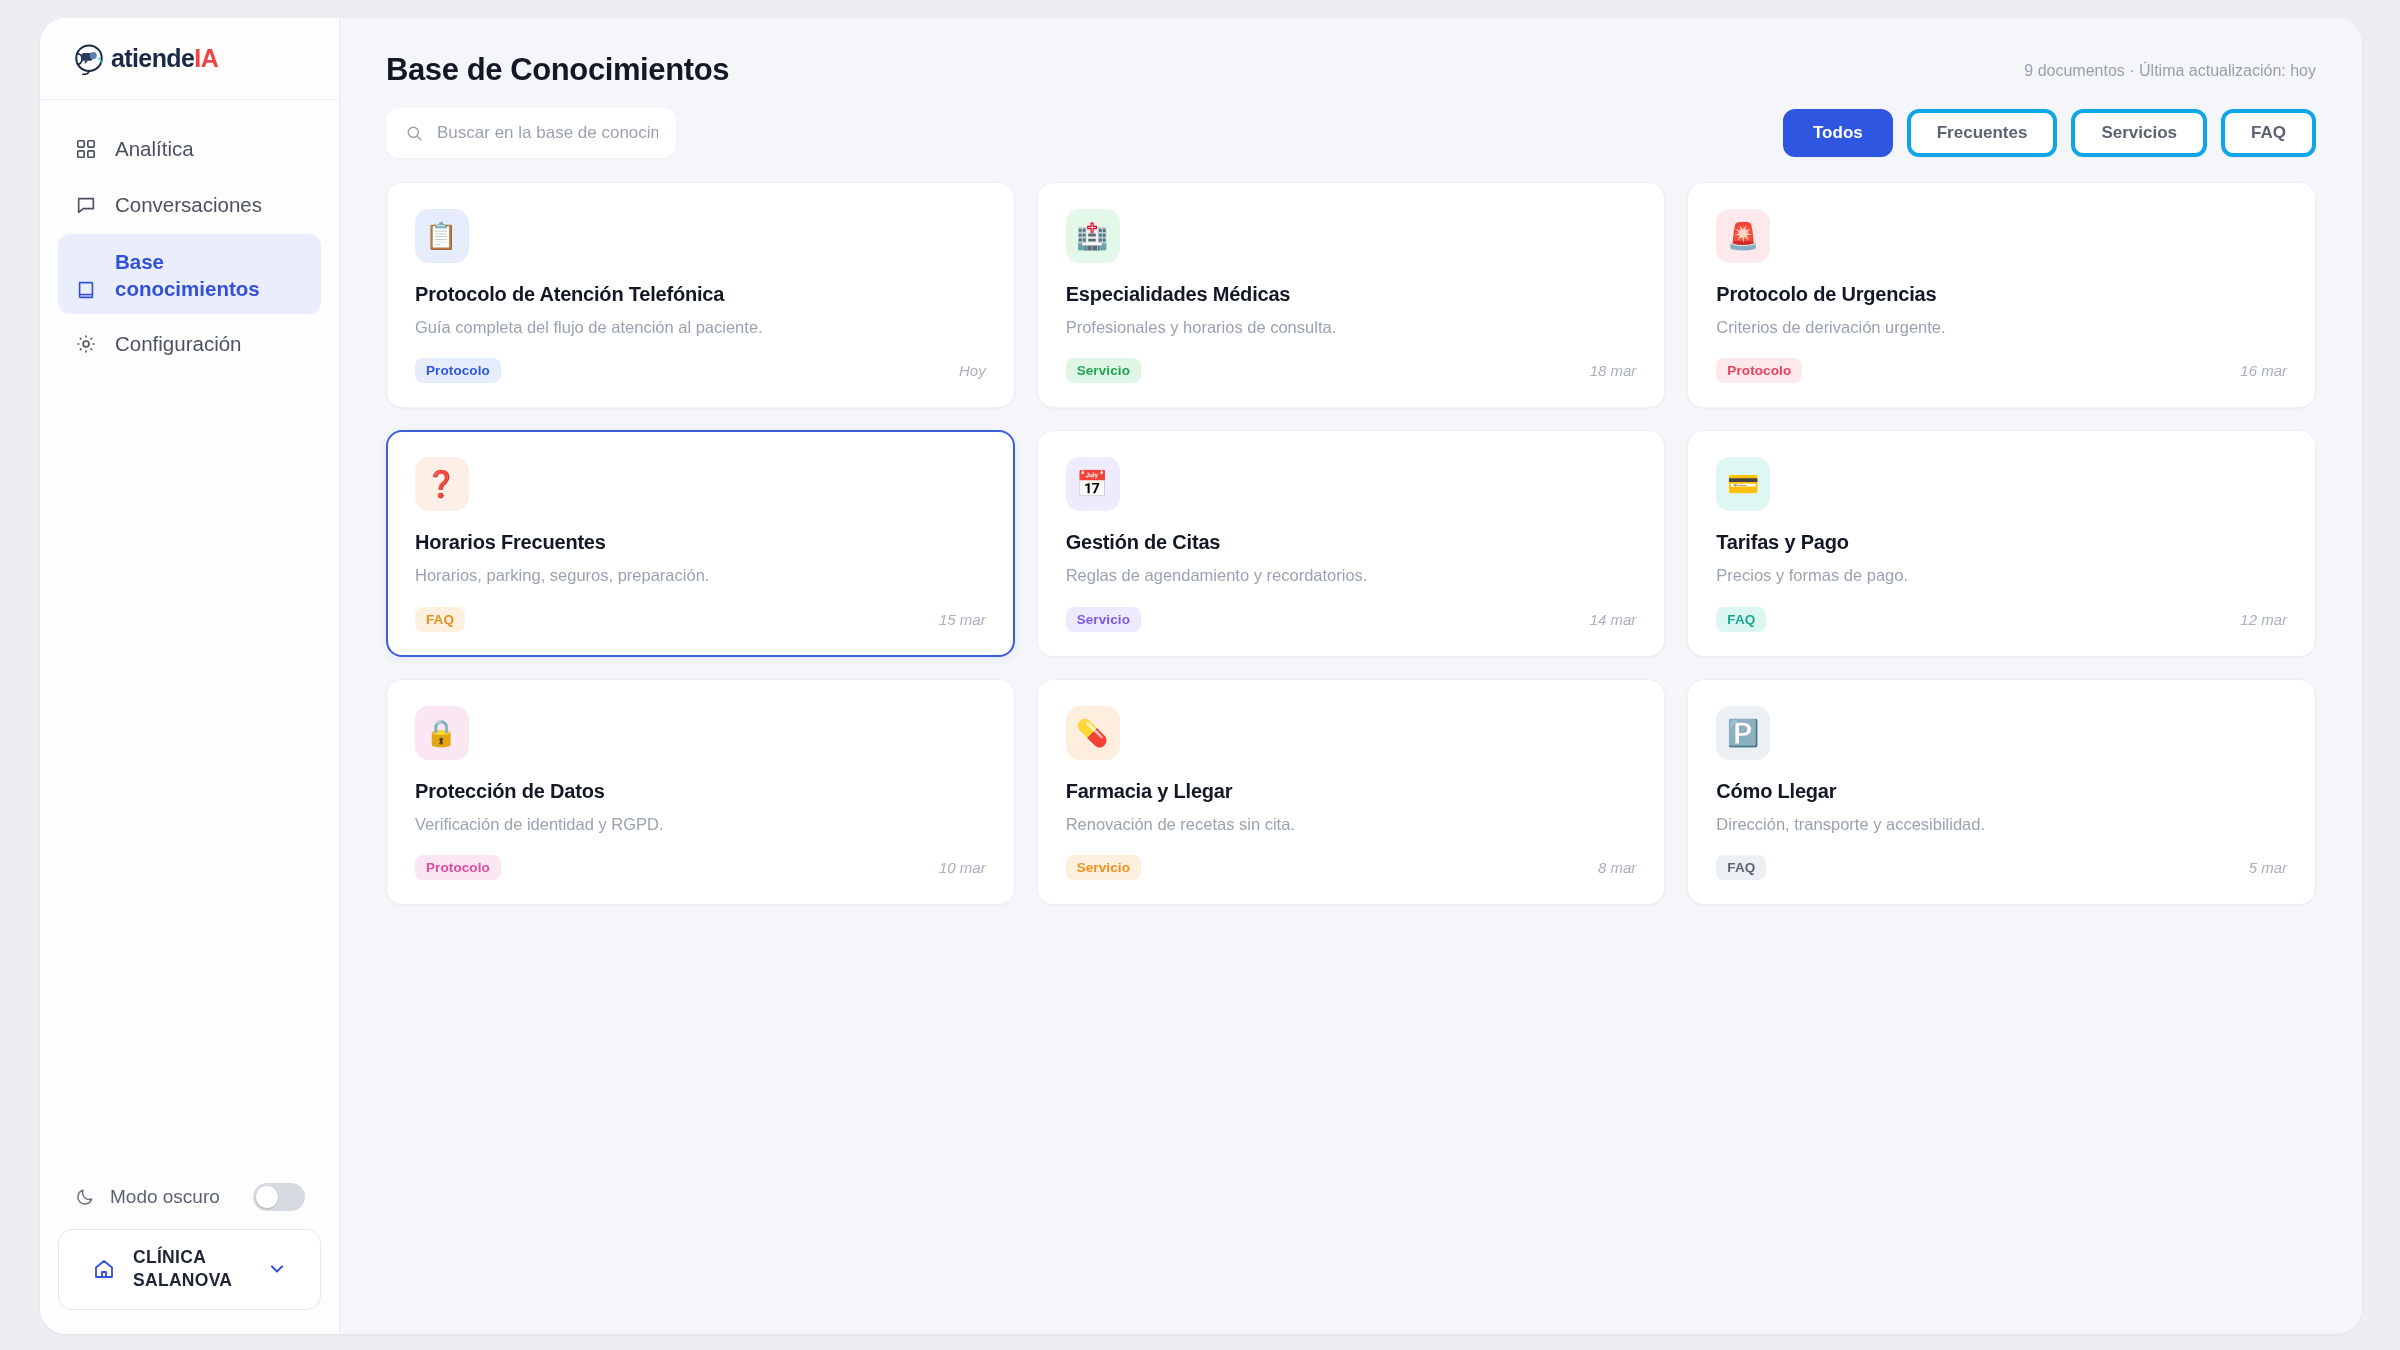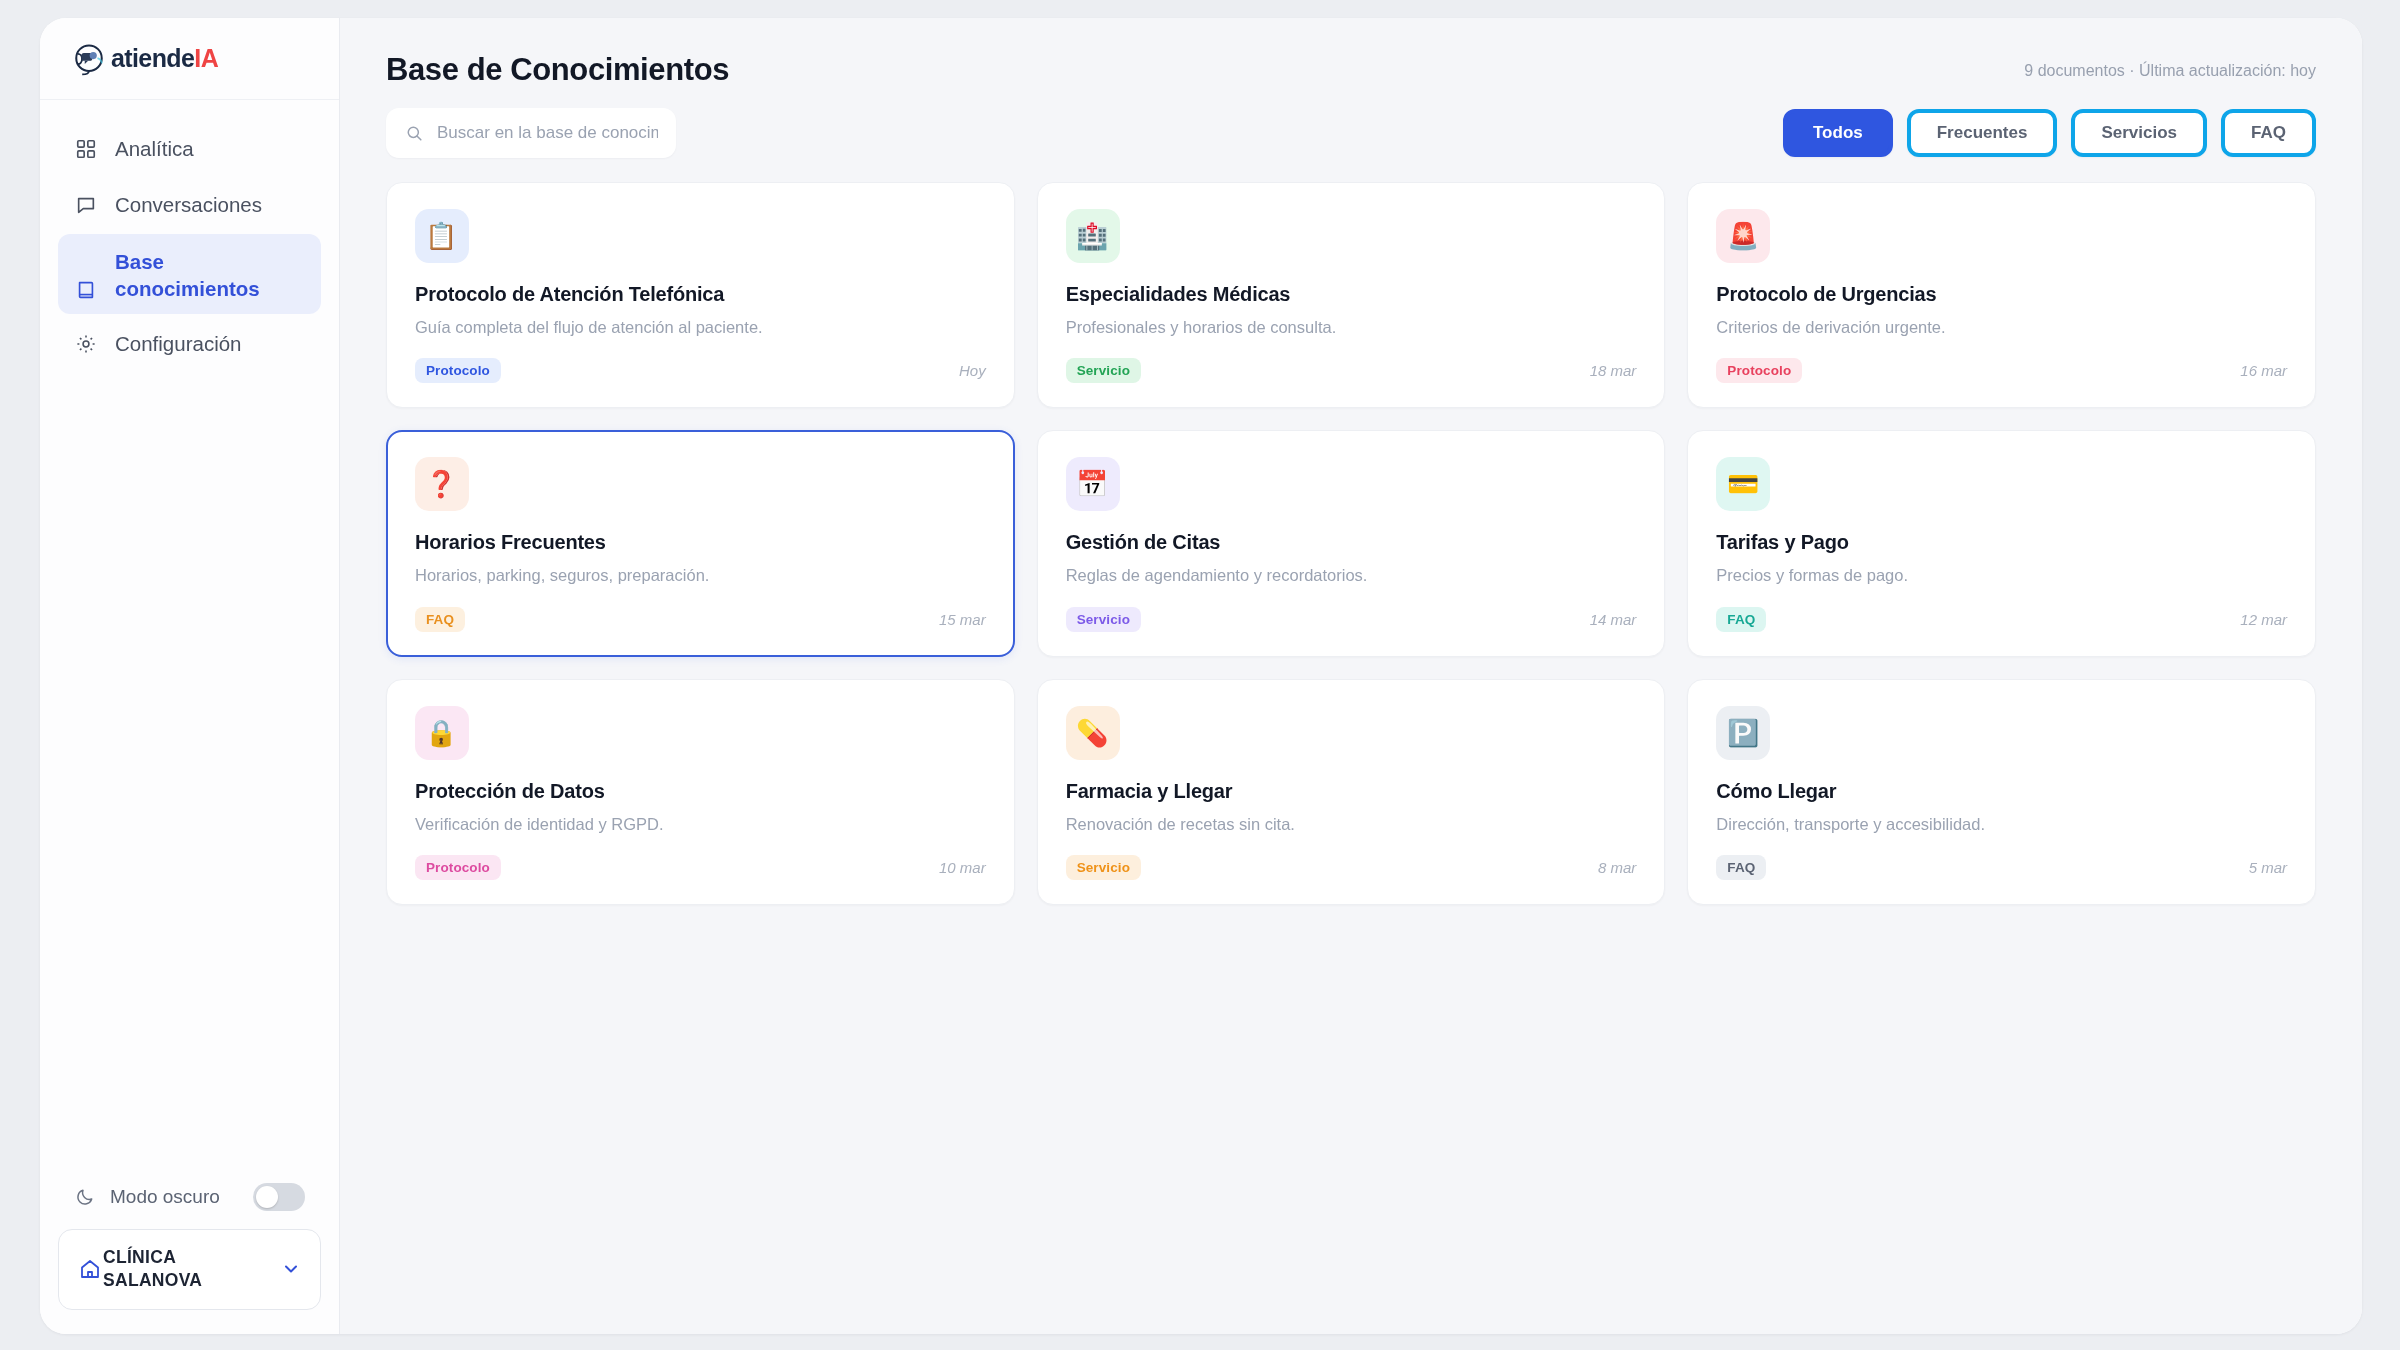--- a/index.html
+++ b/index.html
@@ -119,23 +119,24 @@
     left: 3px; top: 3px;
     width: 22px; height: 22px;
     border-radius: 50%;
     background: #ffffff;
     box-shadow: 0 1px 2px rgba(0,0,0,0.18);
   }
 
   .org-select {
     display: flex;
     align-items: center;
+    gap: 16px;
     border: 1px solid #e4e7ed;
     border-radius: 14px;
-    padding: 16px 18px;
+    padding: 16px 32px;
     cursor: pointer;
     background: #fff;
   }
   .org-ico { width: 26px; height: 26px; flex: 0 0 26px; display:flex; align-items:center; justify-content:center;}
   .org-name {
     flex: 1;
     font-size: 17.5px;
     font-weight: 700;
     color: #1d2433;
     letter-spacing: 0.3px;

